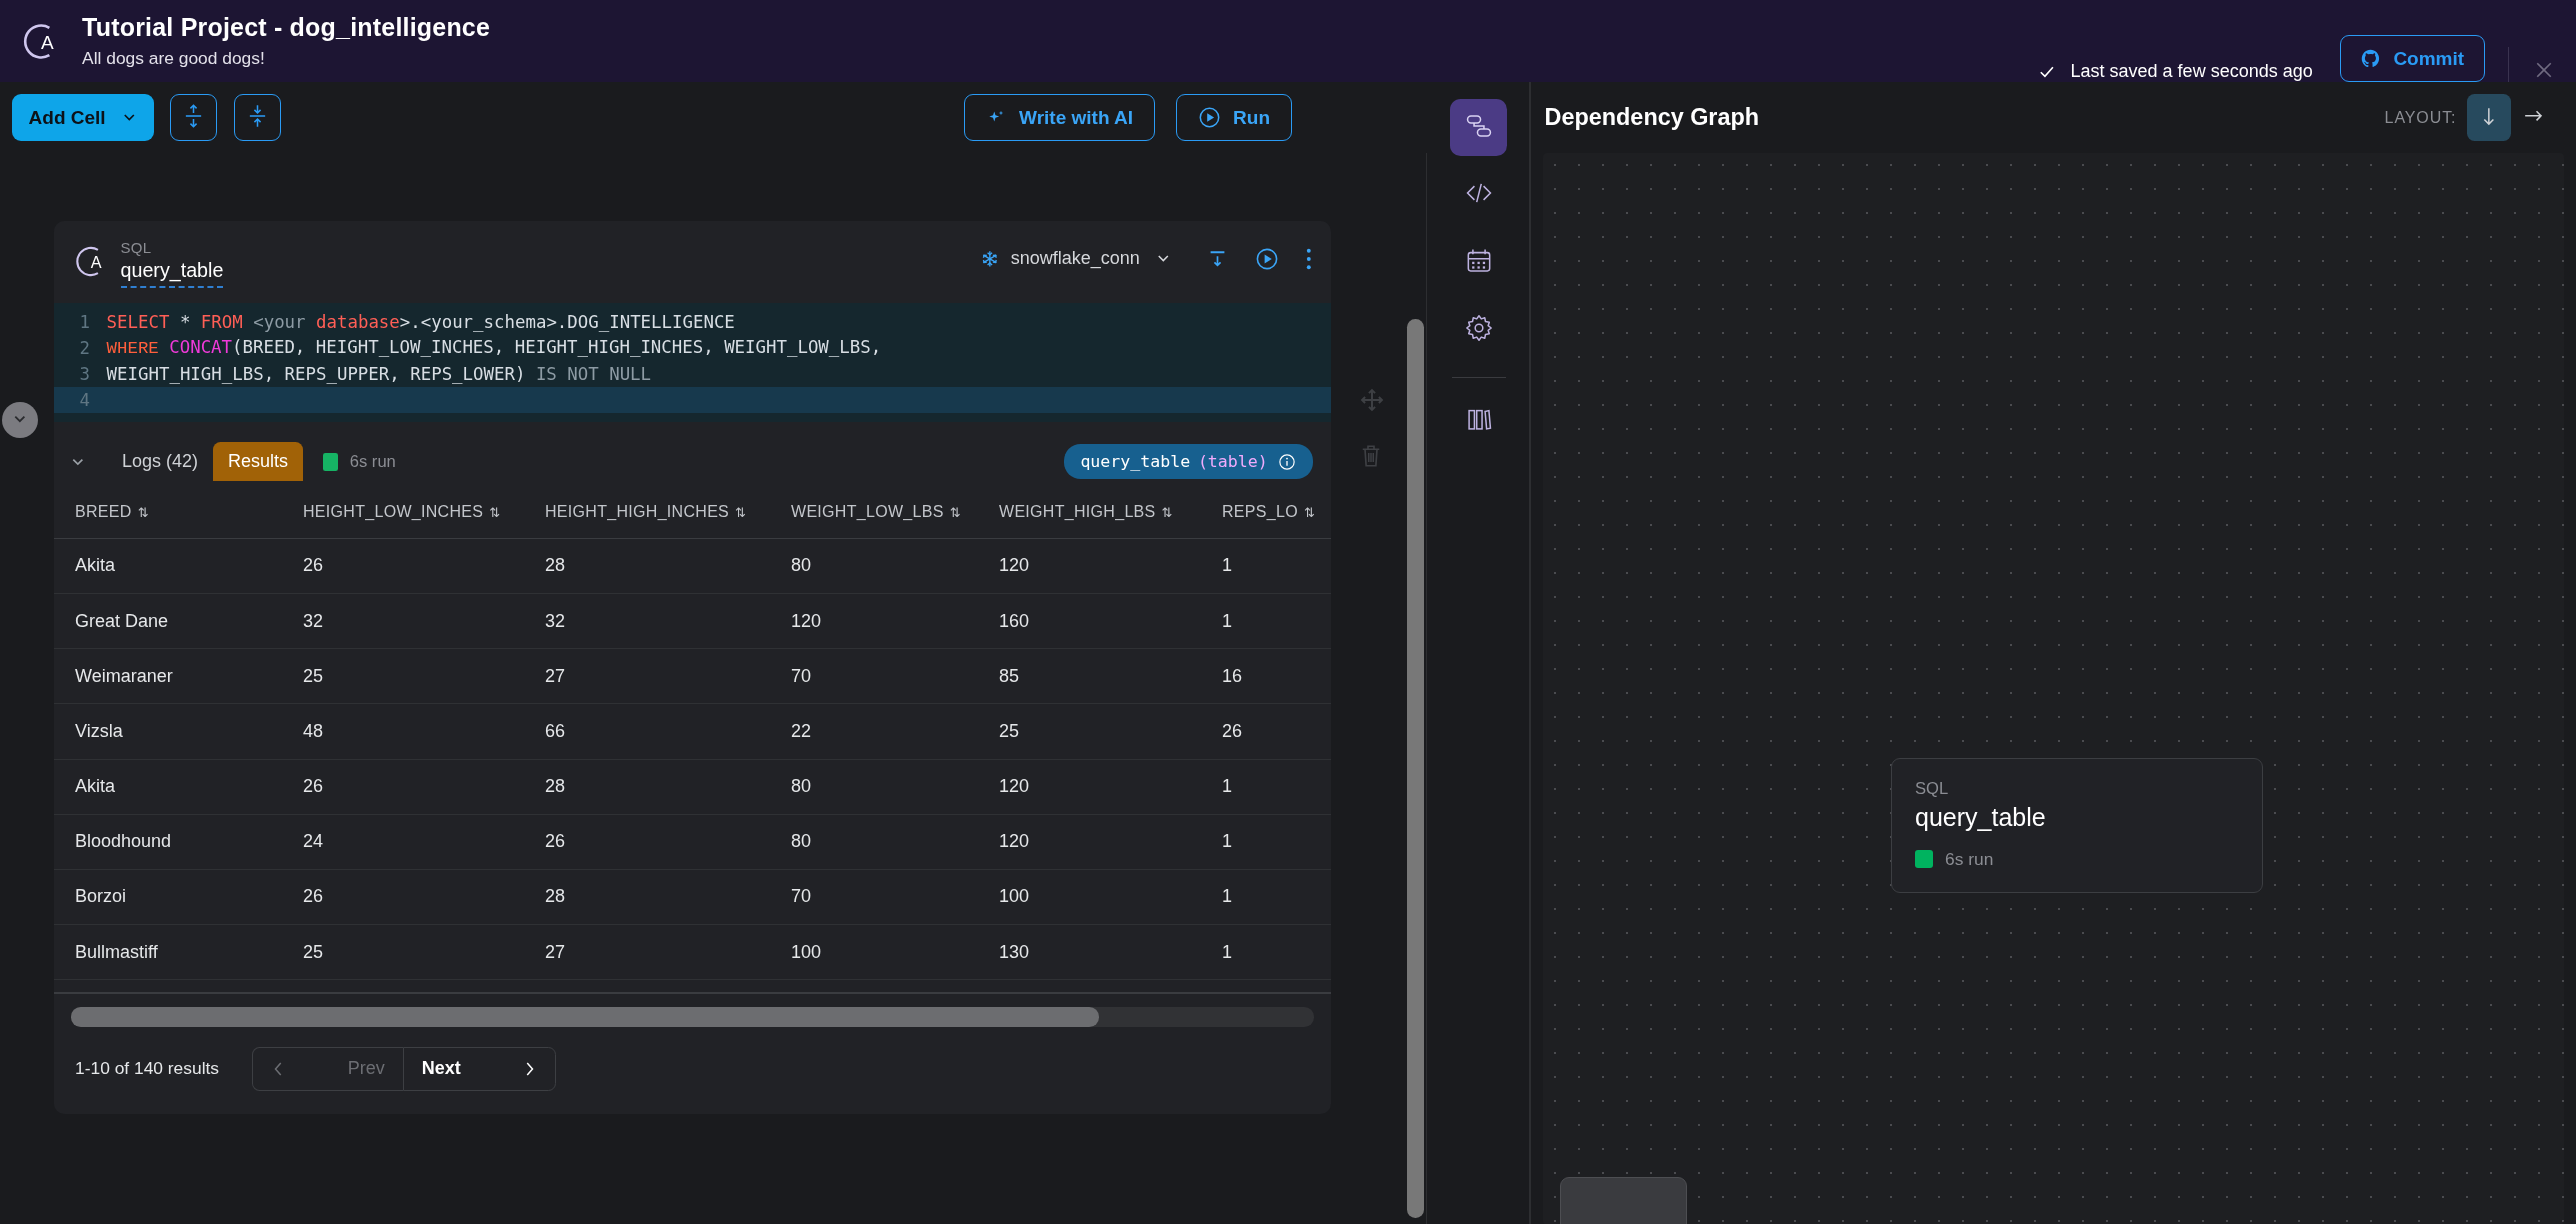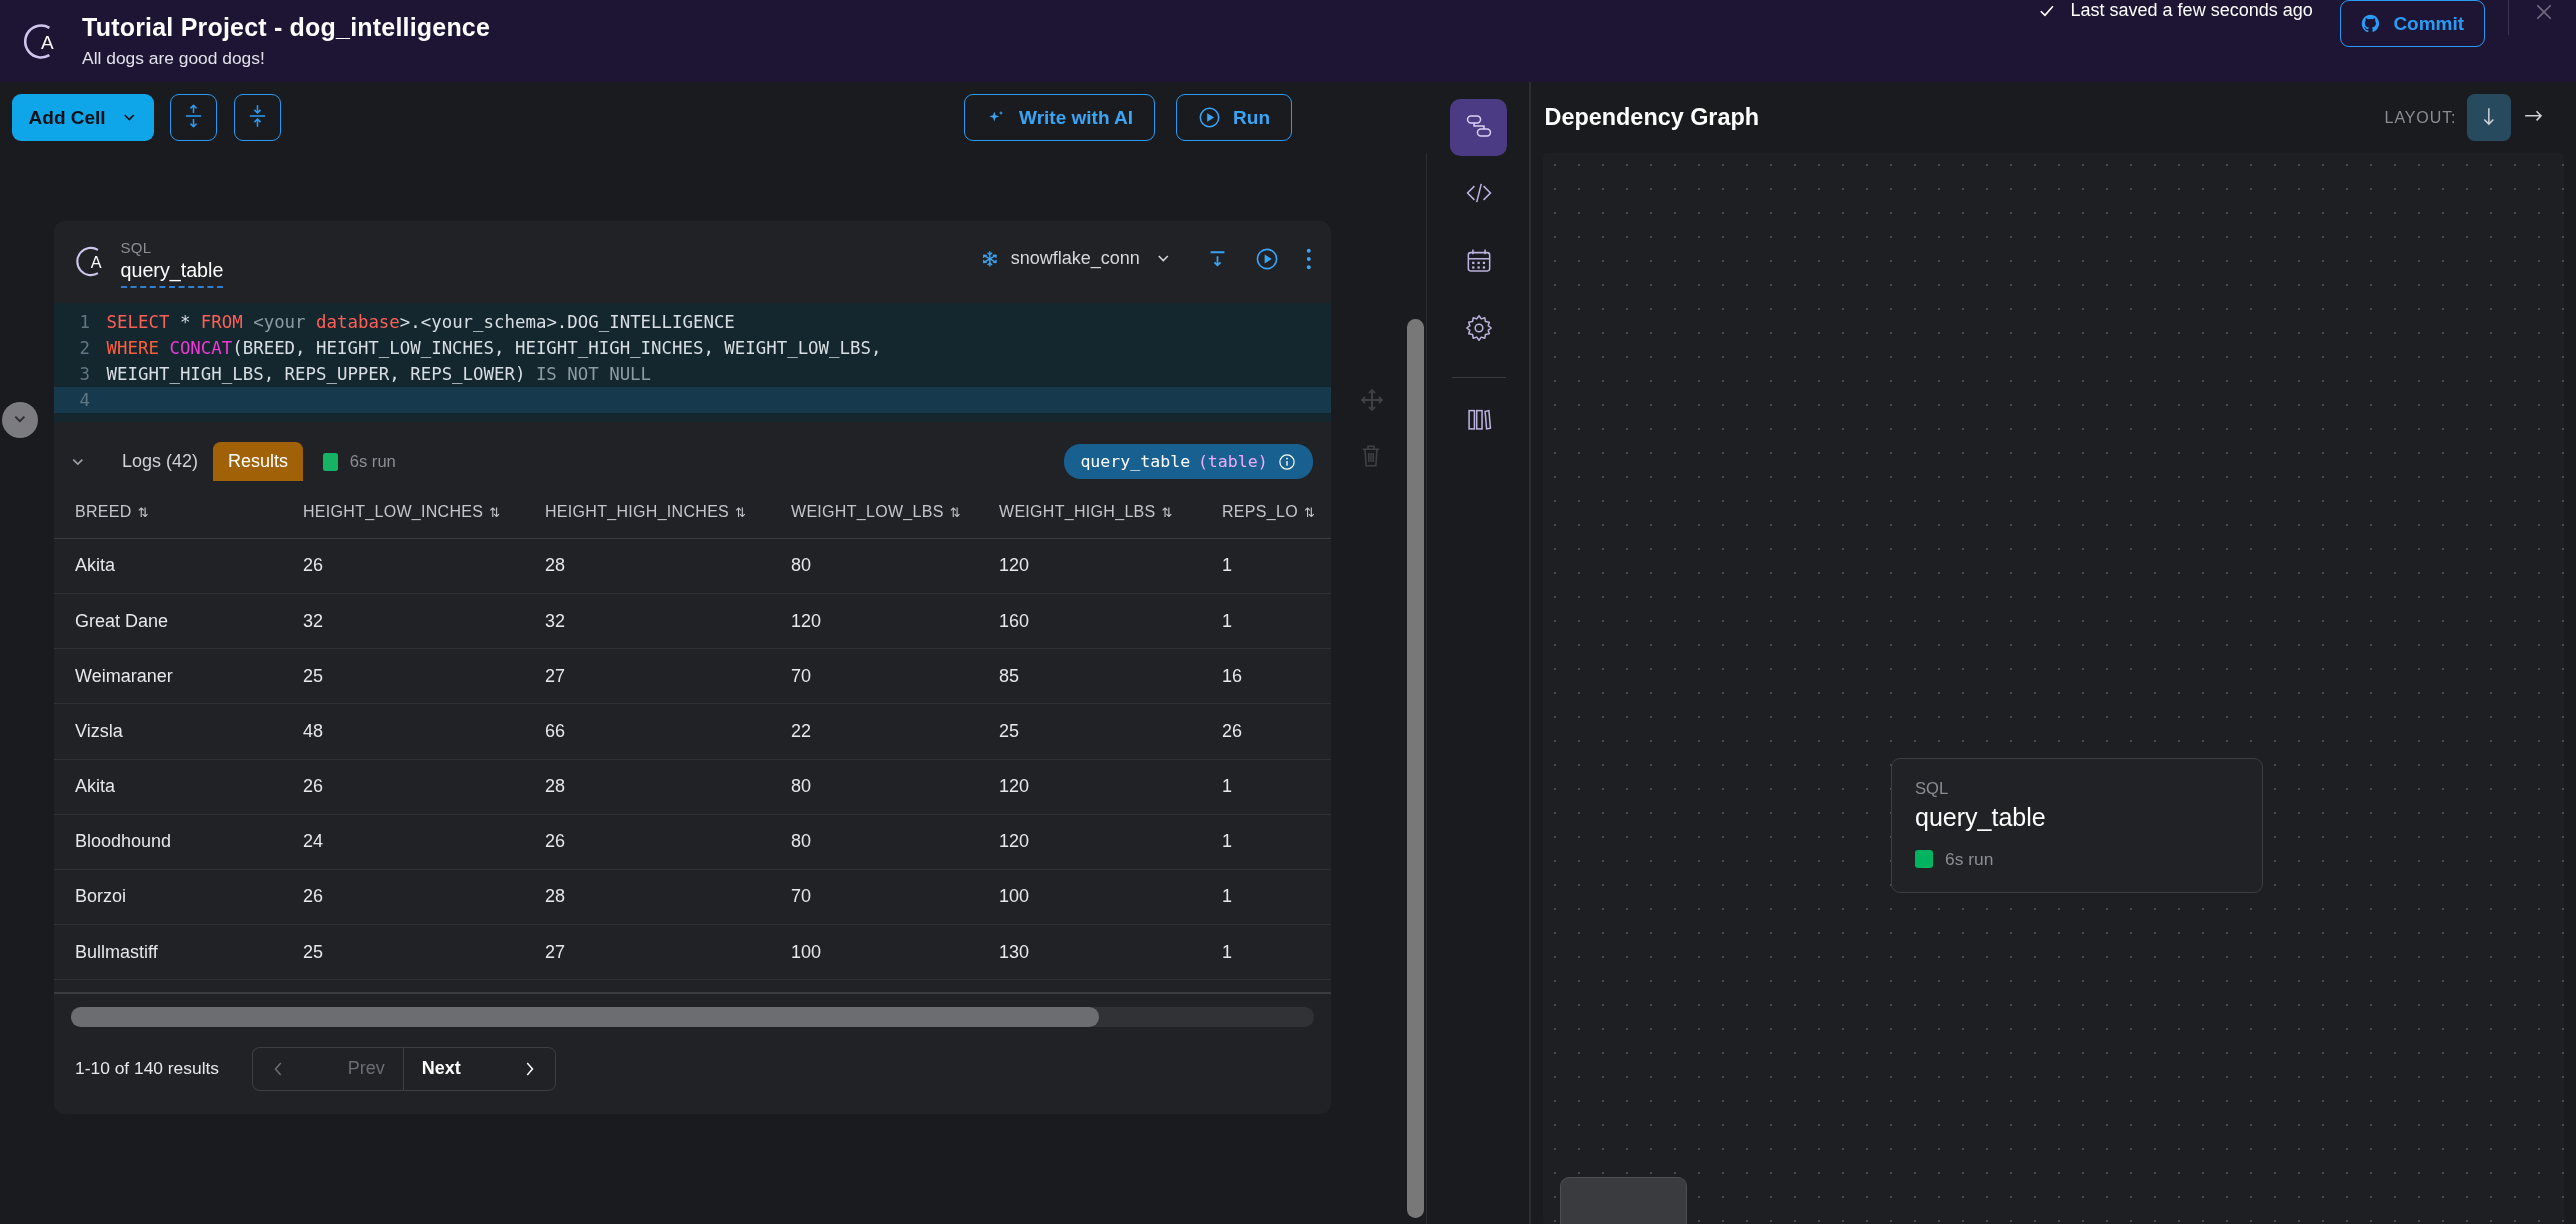--- a/index.html
+++ b/index.html
@@ -12,21 +12,21 @@
 
   
   .topbar {
     position: absolute; top: 0; left: 0; width: 2576px; height: 82px;
     background: #1d1533; display: flex; align-items: center;
   }
   .brand-logo { width: 70px; display: flex; justify-content: center; align-items: center; margin-left: 4.5px;}
   .titles { margin-left: 7.6px; }
   .proj-title { font-size: 25px; font-weight: bold; color: #ffffff; letter-spacing: 0.2px; }
   .proj-sub { font-size: 17.4px; color: #e3e1ea; margin-top: 5.3px; }
-  .topbar-right { margin-left: auto; display: flex; align-items: flex-start; height: 100%; padding-right: 19.7px; }
+  .topbar-right { margin-left: auto; display: flex; align-items: flex-end; height: 100%; padding-right: 19.7px; }
   .saved-wrap { display: flex; align-items: center; color: #ffffff; font-size: 18px; }
   .check-ico { margin-right: 13.6px; display:flex; }
   .commit-btn {
     margin-left: 27px; border: 1.5px solid #2a9bf5; border-radius: 9px;
     height: 47px; display: flex; align-items: center; padding: 0 19.7px;
     color: #2a9bf5; font-size: 19px; font-weight: bold; background: transparent; cursor: pointer;
   }
   .commit-btn .gh { margin-right: 12px; display:flex; }
   .topbar-sep { width: 1.5px; height: 35px; background: #3a3350; margin: 0 23px; }
   .close-x { color: #6f6a80; display:flex; cursor: pointer; }
@@ -91,21 +91,21 @@
   .cell-icons { display: flex; align-items: center; margin-left: 35px; gap: 26px; }
   .cell-icons > span { cursor: pointer; display:flex; }
 
   
   .editor { margin: 7.6px 0 0 0; background: #15272e; font-family: "DejaVu Sans Mono", monospace; font-size: 17.4px; padding: 6px 0 9px 0; }
   .eline { display: flex; height: 26px; align-items: center; }
   .eline.active { background: #17394d; }
   .lnum { width: 36px; text-align: right; color: #5f7683; margin-right: 16.6px; flex: 0 0 36px; }
   .etext { white-space: pre; color: #d8dee4; }
   .k-red   { color: #ff5f56; }
-  .k-orng  { color: #ff5f3c; }
+  .k-orng  { color: #ff5f3c; font-family: Liberation Mono, monospace; }
   .k-pink  { color: #ef3ad9; }
   .k-gray  { color: #8d9ba4; }
   .k-plain { color: #d8dee4; }
 
   
   .restabs { display: flex; align-items: center; padding: 16.6px 18px 0 13.6px; height: 63px; }
   .chev-collapse { display:flex; cursor: pointer; margin-right: 19.7px; color: #9aa0a6; }
   .rtab { font-size: 18px; color: #cfd2d6; padding: 9px 15px; border-radius: 7.6px 7.6px 0 0; cursor: pointer; }
   .rtab.sel { background: #a16207; color: #ffffff; }
   .run-stat { display: flex; align-items: center; margin-left: 19.7px; color: #8b8d93; font-size: 16.6px; }

